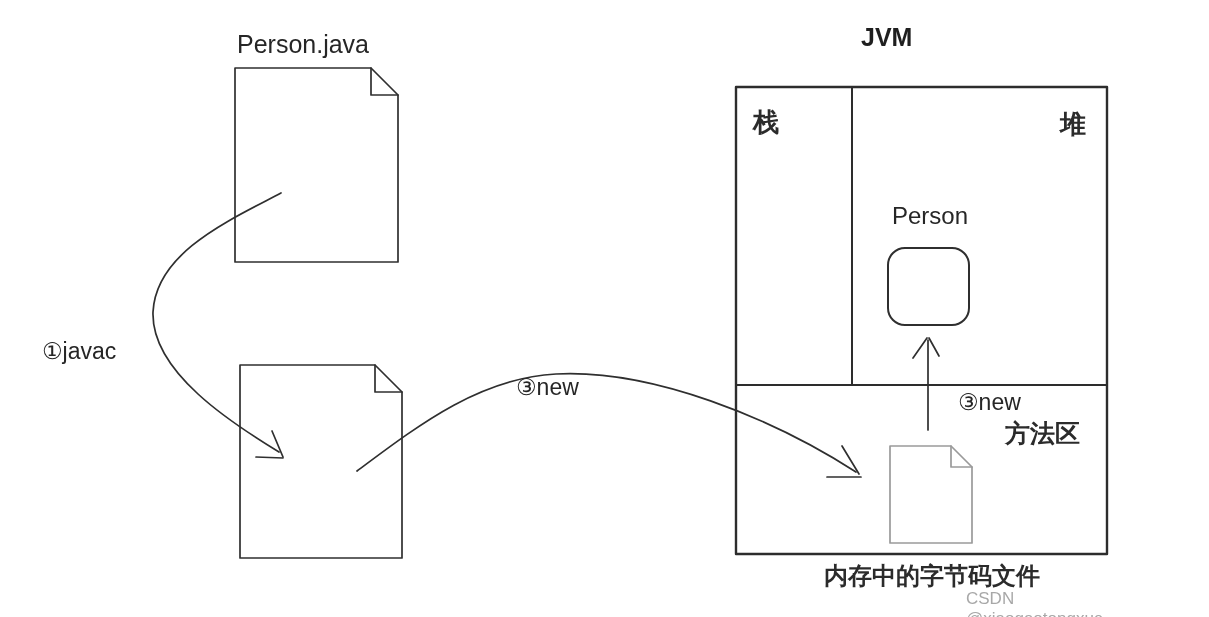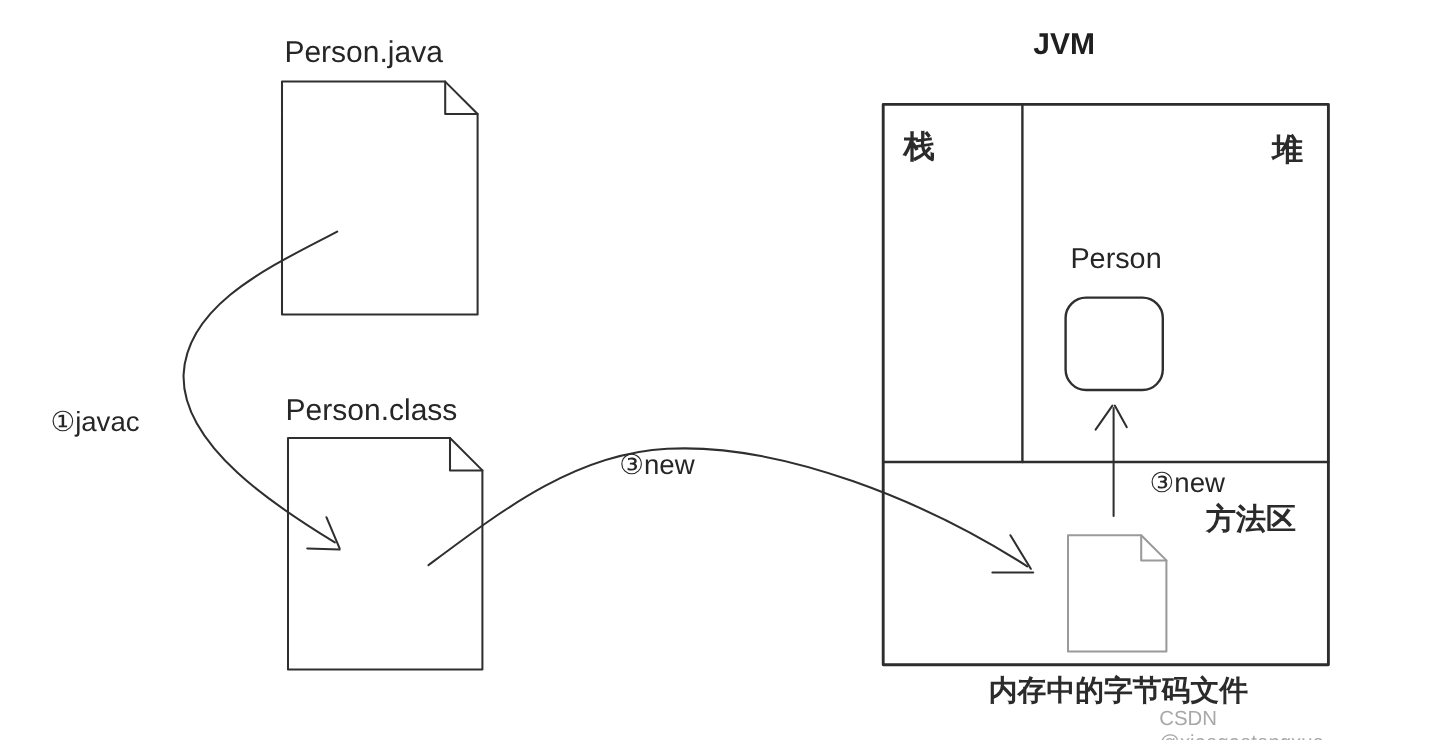--- a/index.html
+++ b/index.html
@@ -87,21 +87,20 @@
       <path d="M928,430 L928,340"></path>
       <path d="M913,358 L927,338"></path>
       <path d="M939,356 L929,338"></path>
     </g>
   </svg>
 
   <div class="lbl lbl-file" style="left:237px; top:31px;">Person.java</div>
 
   <div class="lbl lbl-step" style="left:42px; top:295px;">①javac</div>
 
-  <div class="lbl lbl-file" style="left:238px; top:329px;">Person.class</div>
 
   <div class="lbl lbl-step" style="left:516px; top:331px;">③new</div>
 
   <div class="lbl jvm-title" style="left:861px; top:24px;">JVM</div>
 
   <div class="lbl cjk" style="left:753px; top:108px;">栈</div>
 
   <div class="lbl cjk" style="left:1060px; top:110px;">堆</div>
 
   <div class="lbl obj-label" style="left:892px; top:203px;">Person</div>

